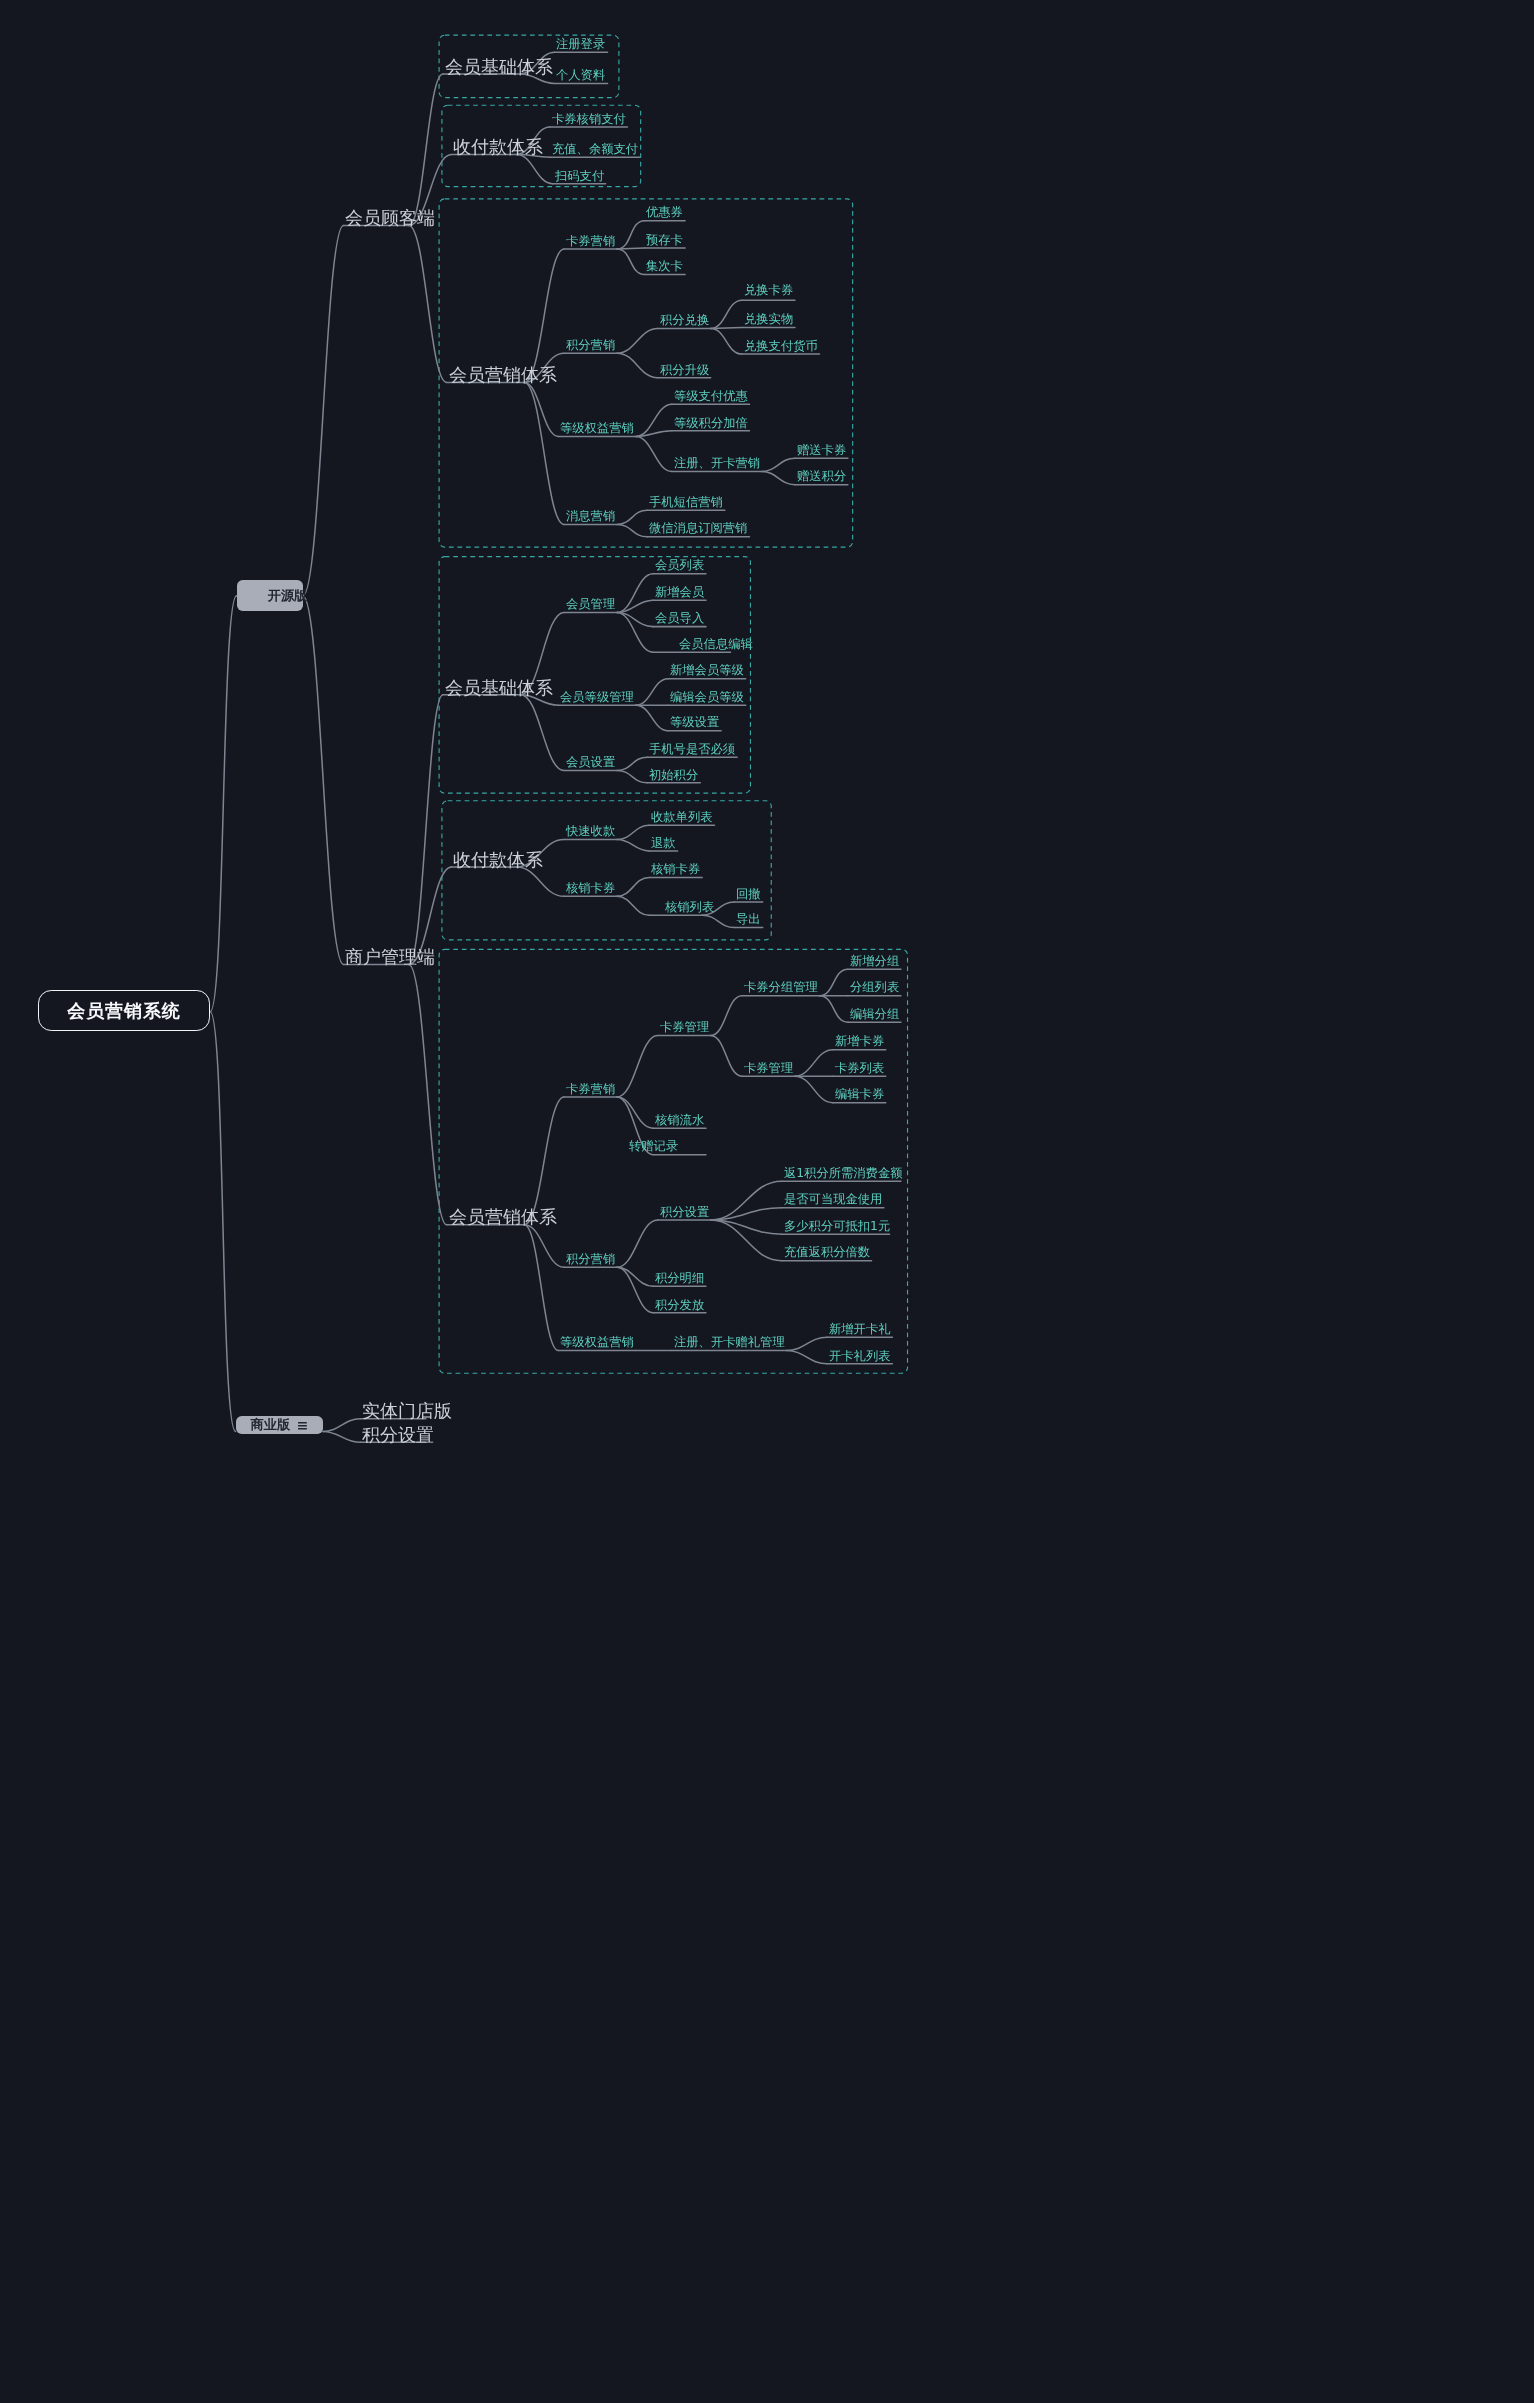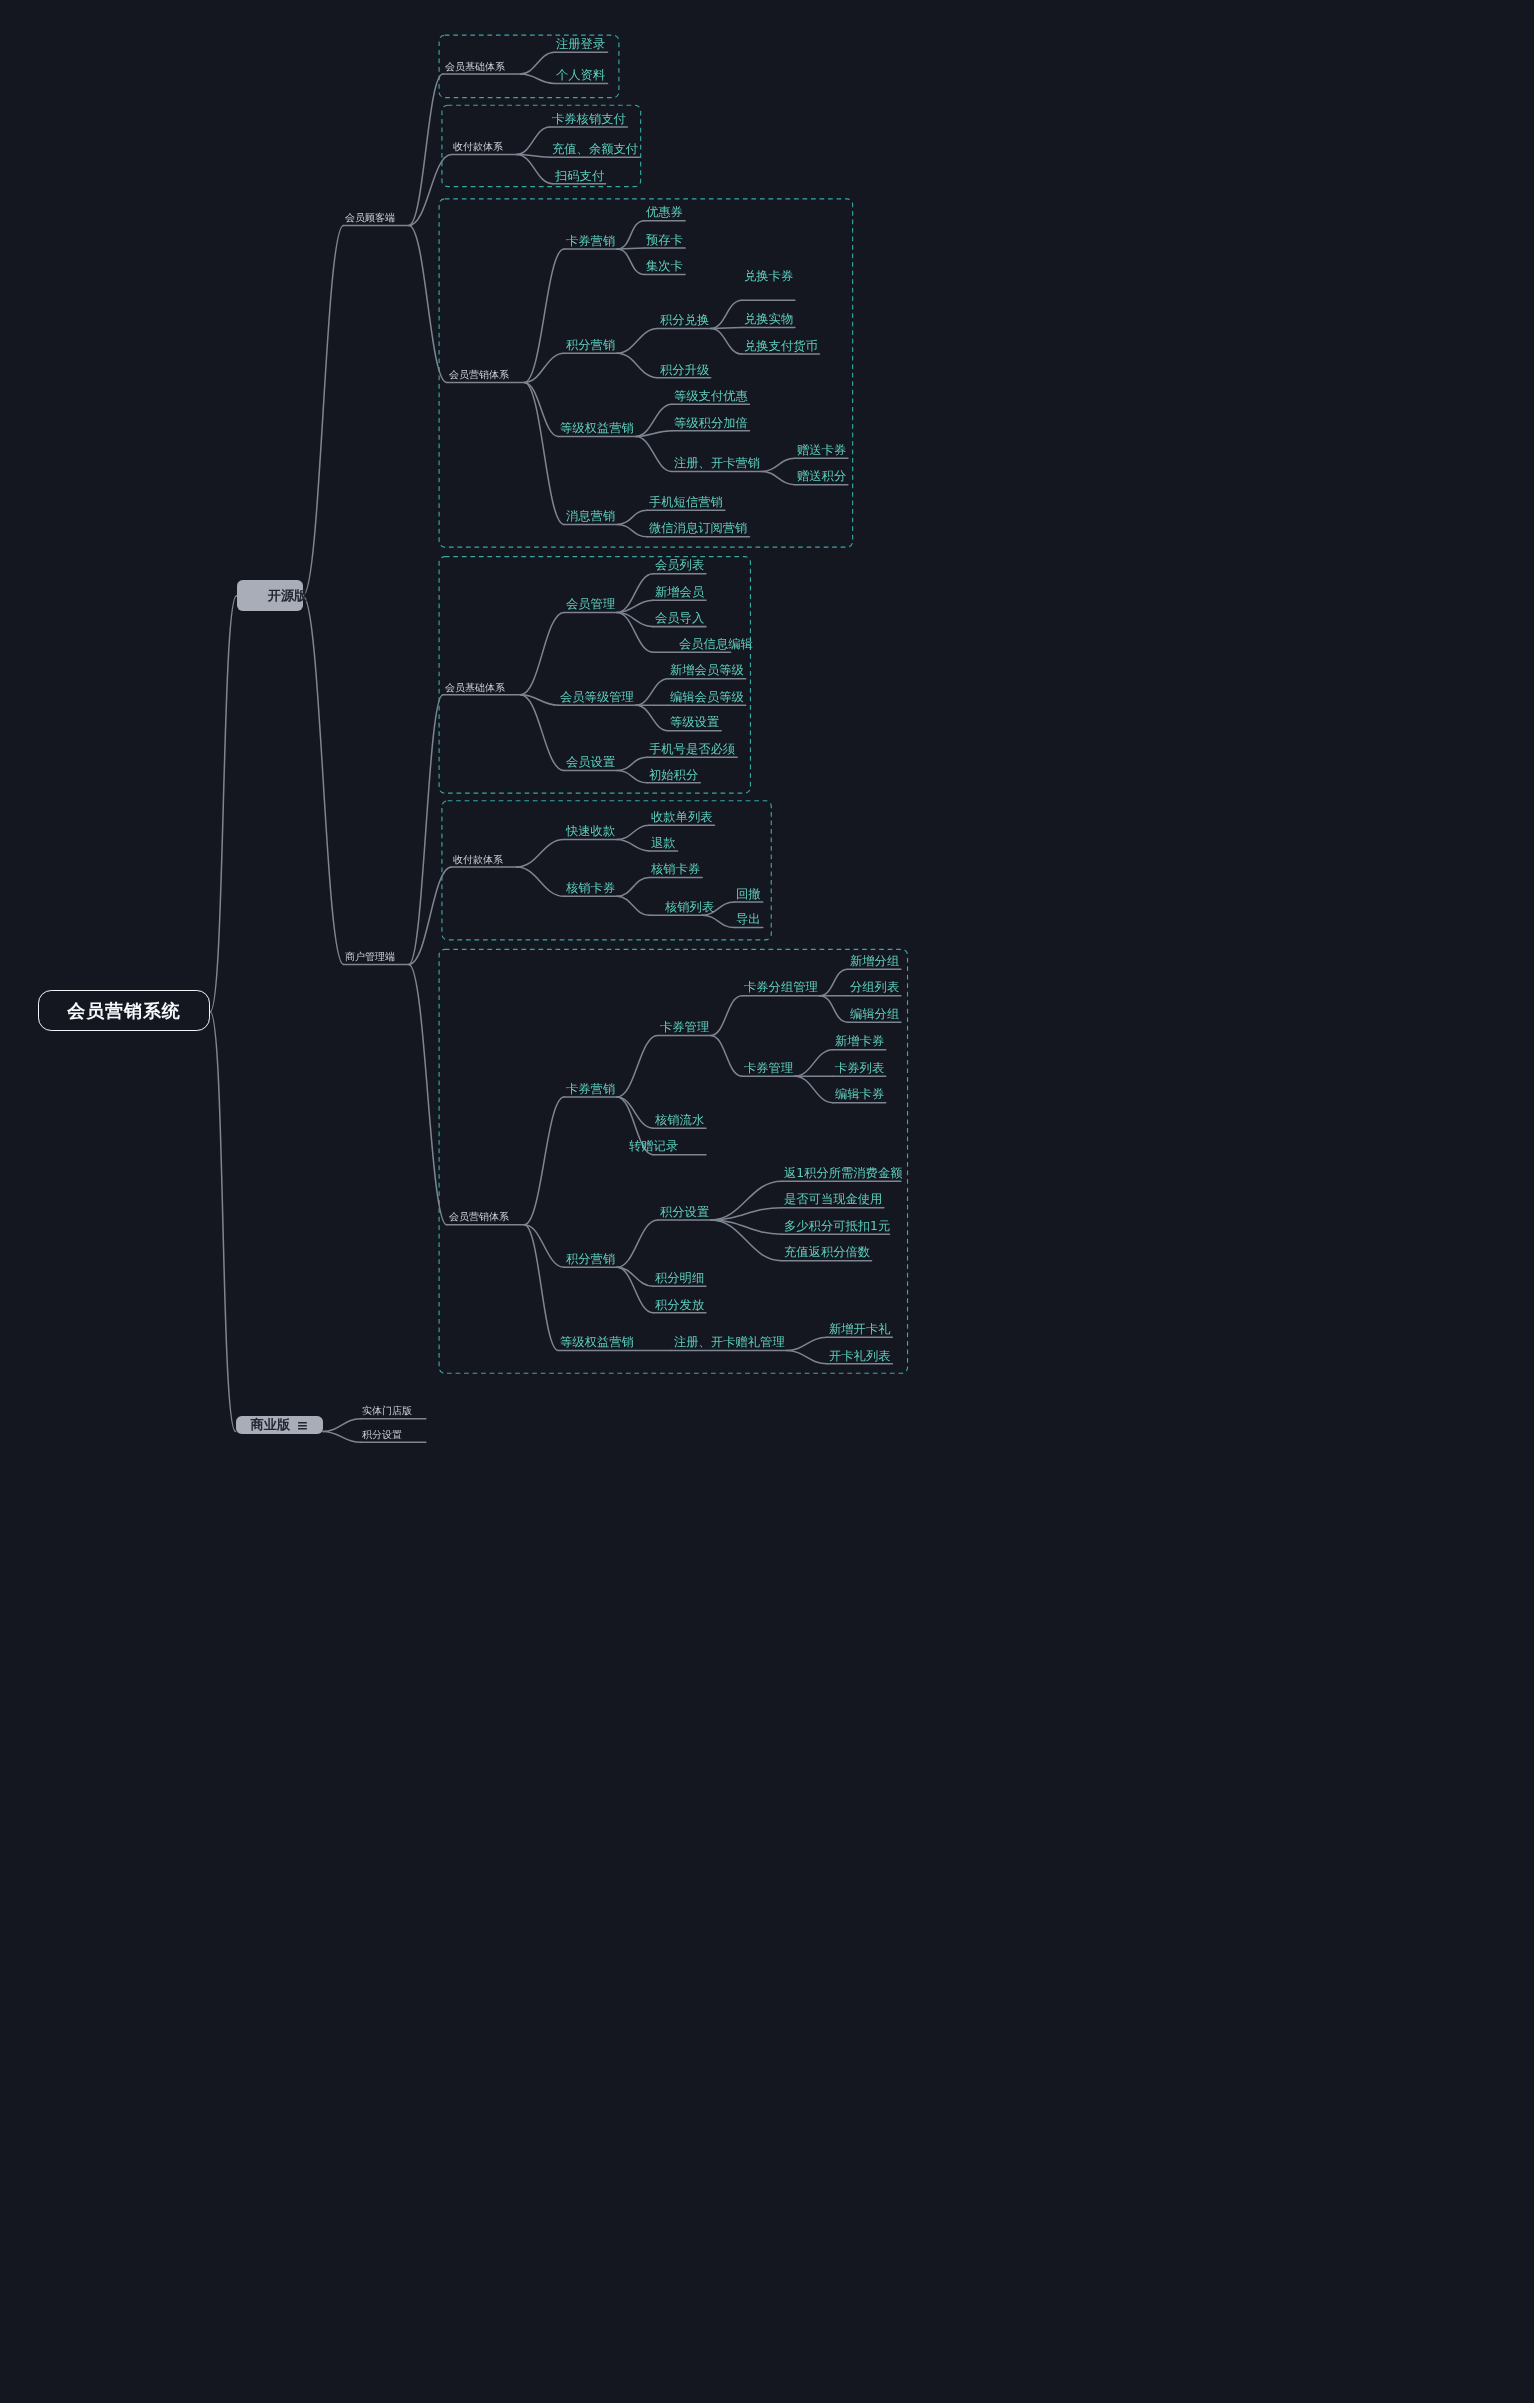--- a/index.html
+++ b/index.html
@@ -4,21 +4,21 @@
 <style>
   html,body{margin:0;padding:0;background:#141720;}
   #canvas{
     position:relative;width:1534px;height:2404px;background:#141720;
     font-family:"DejaVu Sans", sans-serif;overflow:hidden;
   }
   #links{position:absolute;left:0;top:0;}
   #nodes{position:absolute;left:0;top:0;width:100%;height:100%;}
   .node{position:absolute;white-space:nowrap;box-sizing:border-box;}
   .leaf{color:#5ecfbf;font-size:12.3px;line-height:17px;height:17px;}
-  .branch{color:#ccd0d8;font-size:10px;line-height:17px;height:17px;}
+  .branch{color:#ccd0d8;font-size:18px;line-height:17px;height:17px;}
   .topic{
     background:#a8adb8;color:#232732;font-weight:bold;font-size:13.2px;
     border-radius:5.7px;display:flex;align-items:center;justify-content:center;gap:6.6px;
   }
   .topic .notes{font-size:14px;font-weight:bold;line-height:1;}
   .root{
     border:1.9px solid #f2f4f8;color:#f7f9fc;font-weight:bold;font-size:18px;
     border-radius:13.2px;display:flex;align-items:center;justify-content:center;
     letter-spacing:0.9px;background:transparent;
   }
@@ -219,21 +219,21 @@
       <div class="node leaf" style="left: 552px; top: 111px; width: 74px;"><span>卡券核销支付</span></div>
       <div class="node leaf" style="left: 552px; top: 141px; width: 86px;"><span>充值、余额支付</span></div>
       <div class="node leaf" style="left: 555px; top: 168px; width: 49px;"><span>扫码支付</span></div>
       <div class="node branch" style="left: 449px; top: 366px; width: 74px;"><span>会员营销体系</span></div>
       <div class="node leaf" style="left: 566px; top: 233px; width: 49px;"><span>卡券营销</span></div>
       <div class="node leaf" style="left: 646px; top: 204px; width: 37px;"><span>优惠券</span></div>
       <div class="node leaf" style="left: 646px; top: 232px; width: 37px;"><span>预存卡</span></div>
       <div class="node leaf" style="left: 646px; top: 258px; width: 37px;"><span>集次卡</span></div>
       <div class="node leaf" style="left: 566px; top: 337px; width: 49px;"><span>积分营销</span></div>
       <div class="node leaf" style="left: 660px; top: 312px; width: 49px;"><span>积分兑换</span></div>
-      <div class="node leaf" style="left: 744px; top: 268px; width: 49px;"><span>兑换卡券</span></div>
+      <div class="node leaf" style="left: 744px; top: 282px; width: 49px;"><span>兑换卡券</span></div>
       <div class="node leaf" style="left: 744px; top: 311px; width: 49px;"><span>兑换实物</span></div>
       <div class="node leaf" style="left: 744px; top: 338px; width: 74px;"><span>兑换支付货币</span></div>
       <div class="node leaf" style="left: 660px; top: 362px; width: 49px;"><span>积分升级</span></div>
       <div class="node leaf" style="left: 560px; top: 420px; width: 74px;"><span>等级权益营销</span></div>
       <div class="node leaf" style="left: 674px; top: 388px; width: 74px;"><span>等级支付优惠</span></div>
       <div class="node leaf" style="left: 674px; top: 415px; width: 74px;"><span>等级积分加倍</span></div>
       <div class="node leaf" style="left: 674px; top: 455px; width: 86px;"><span>注册、开卡营销</span></div>
       <div class="node leaf" style="left: 797px; top: 442px; width: 49px;"><span>赠送卡券</span></div>
       <div class="node leaf" style="left: 797px; top: 468px; width: 49px;"><span>赠送积分</span></div>
       <div class="node leaf" style="left: 566px; top: 508px; width: 49px;"><span>消息营销</span></div>

